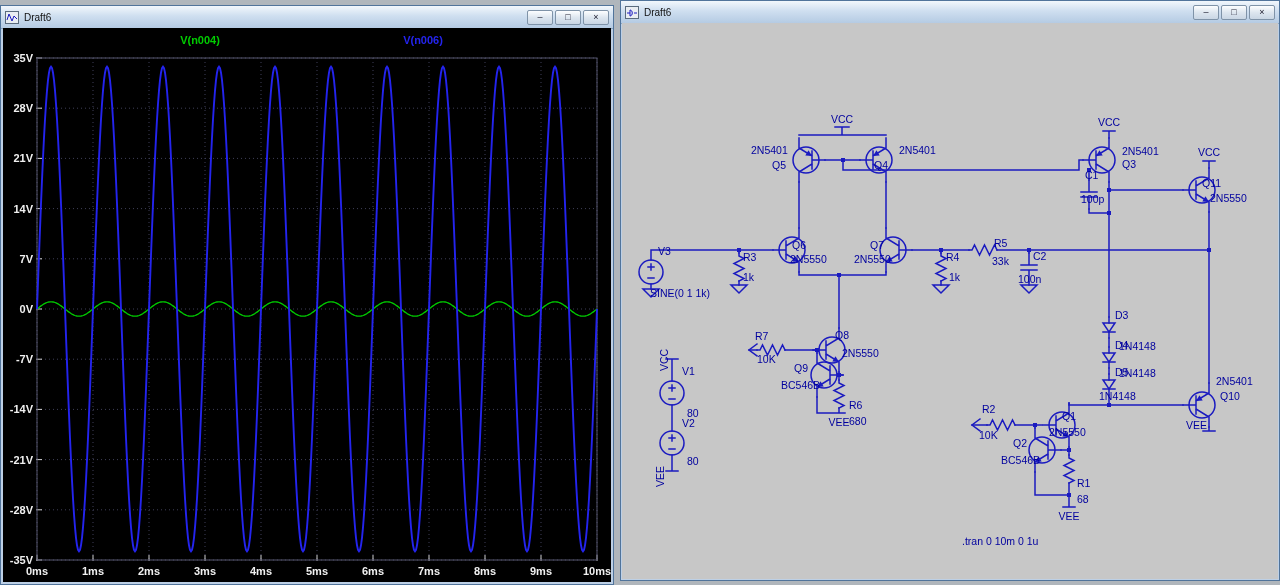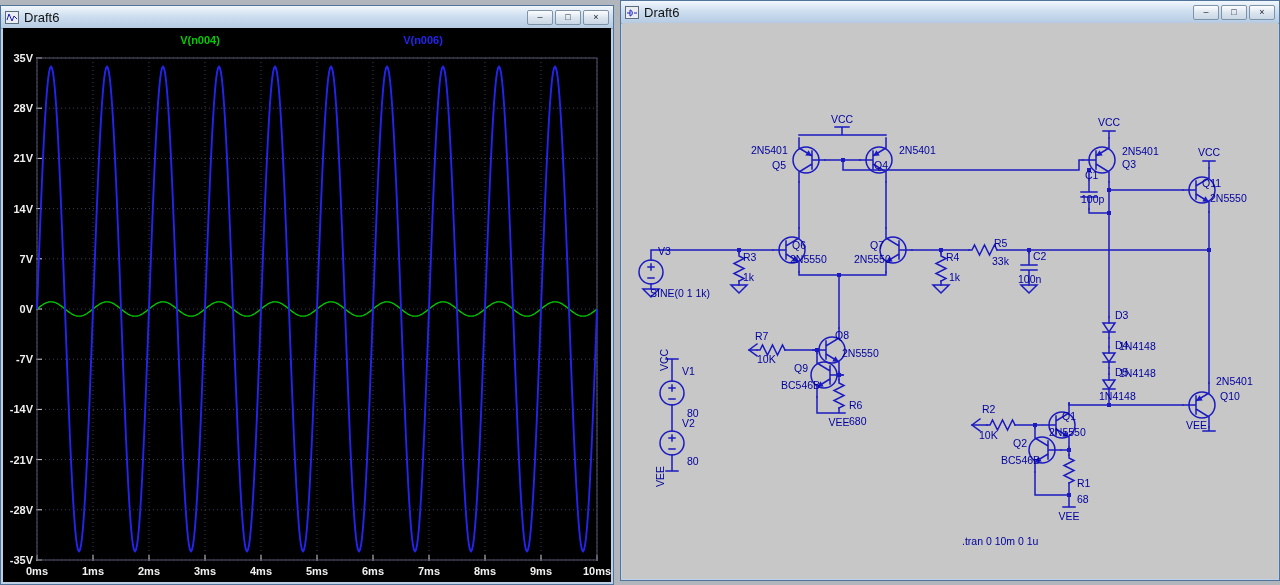--- a/index.html
+++ b/index.html
@@ -2,21 +2,21 @@
 <html><head>
 <meta charset="utf-8">
 <style>
   html,body{margin:0;padding:0}
   body{width:1280px;height:585px;background:#b0b6bc;overflow:hidden;position:relative;
        font-family:"Liberation Sans",sans-serif;}
   .win{position:absolute;box-sizing:border-box;background:#bdd0e6;border:1px solid #51749b;}
   .titlebar{height:22px;display:flex;align-items:center;padding:0 4px;gap:5px;
             background:linear-gradient(#f2f7fc,#cfdff0 45%,#b5cbe3);
             border-bottom:1px solid #8aa5c2;cursor:default;}
-  .titlebar .title{font-size:13px;color:#111;}
+  .titlebar .title{font-size:10px;color:#111;}
   .winbtns{margin-left:auto;display:flex;gap:2px;}
   .winbtn{width:26px;height:15px;font-size:9px;line-height:12px;text-align:center;color:#223;
           background:linear-gradient(#fdfeff,#dde6ef 50%,#c9d6e4);
           border:1px solid #7f93a8;border-radius:2px;padding:0;font-family:inherit;}
   .appicon{display:inline-flex;width:14px;height:13px;}
   #left-win{left:0;top:5px;width:614px;height:580px;}
   #right-win{left:620px;top:0;width:660px;height:581px;}
   .plot-content{position:absolute;left:2px;right:2px;top:22px;bottom:2px;background:#000;}
   .schem-content{position:absolute;left:1px;right:1px;top:22px;bottom:1px;background:#c7c7c7;}
   #plot-svg text{font:bold 11px "Liberation Sans",sans-serif;}

